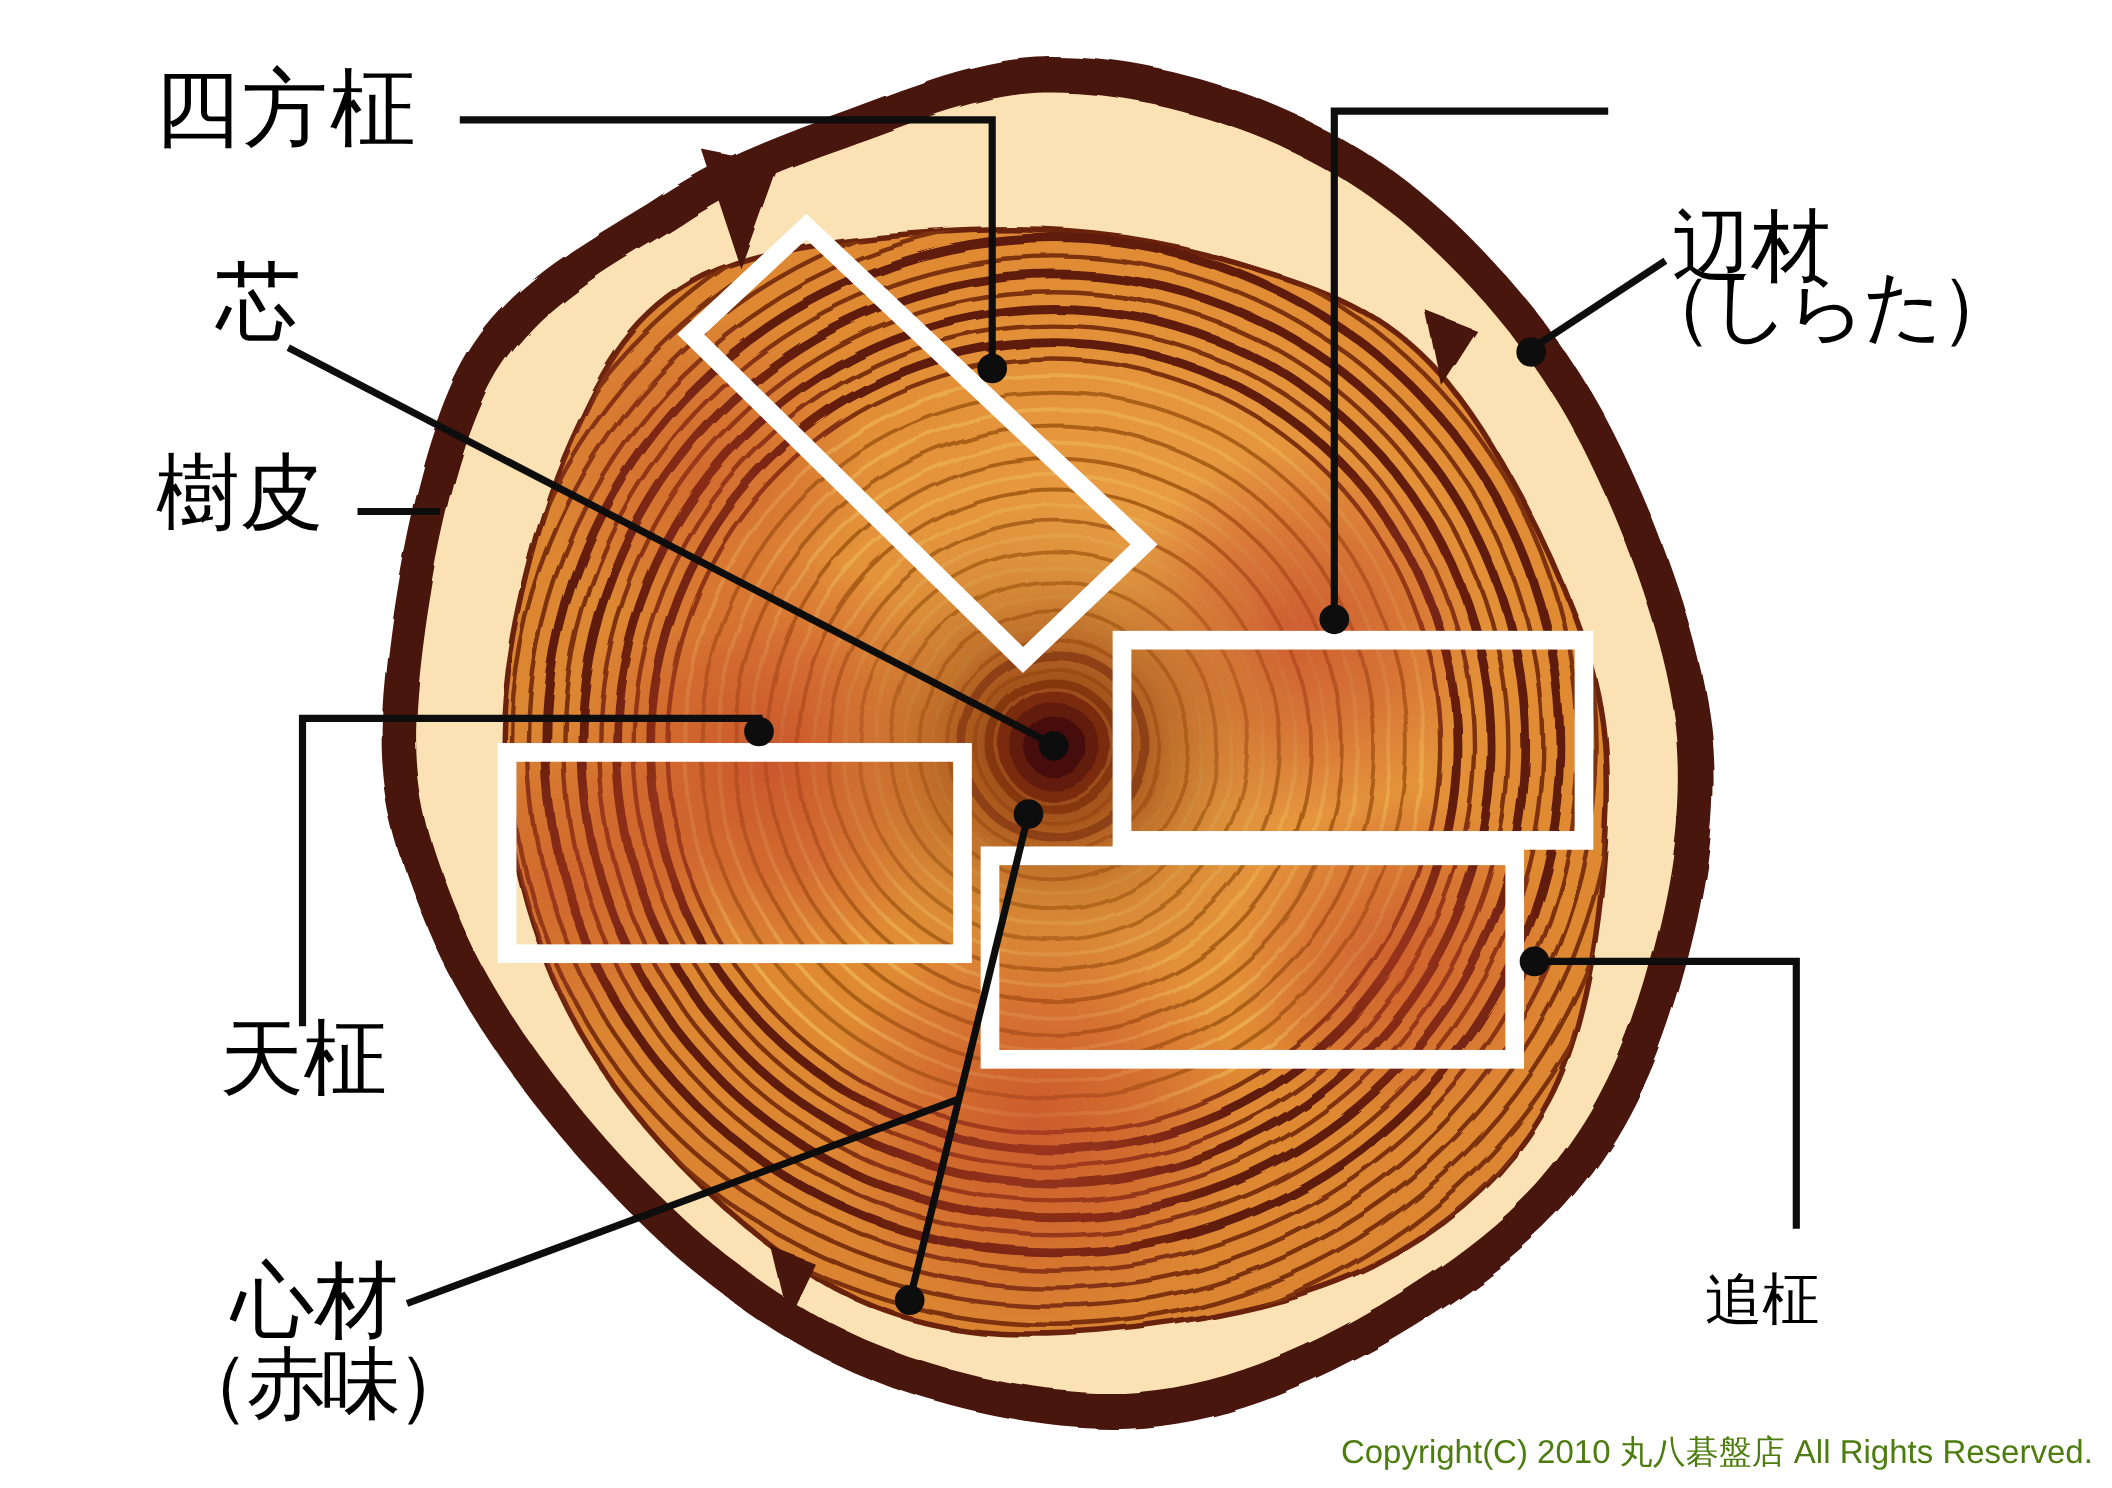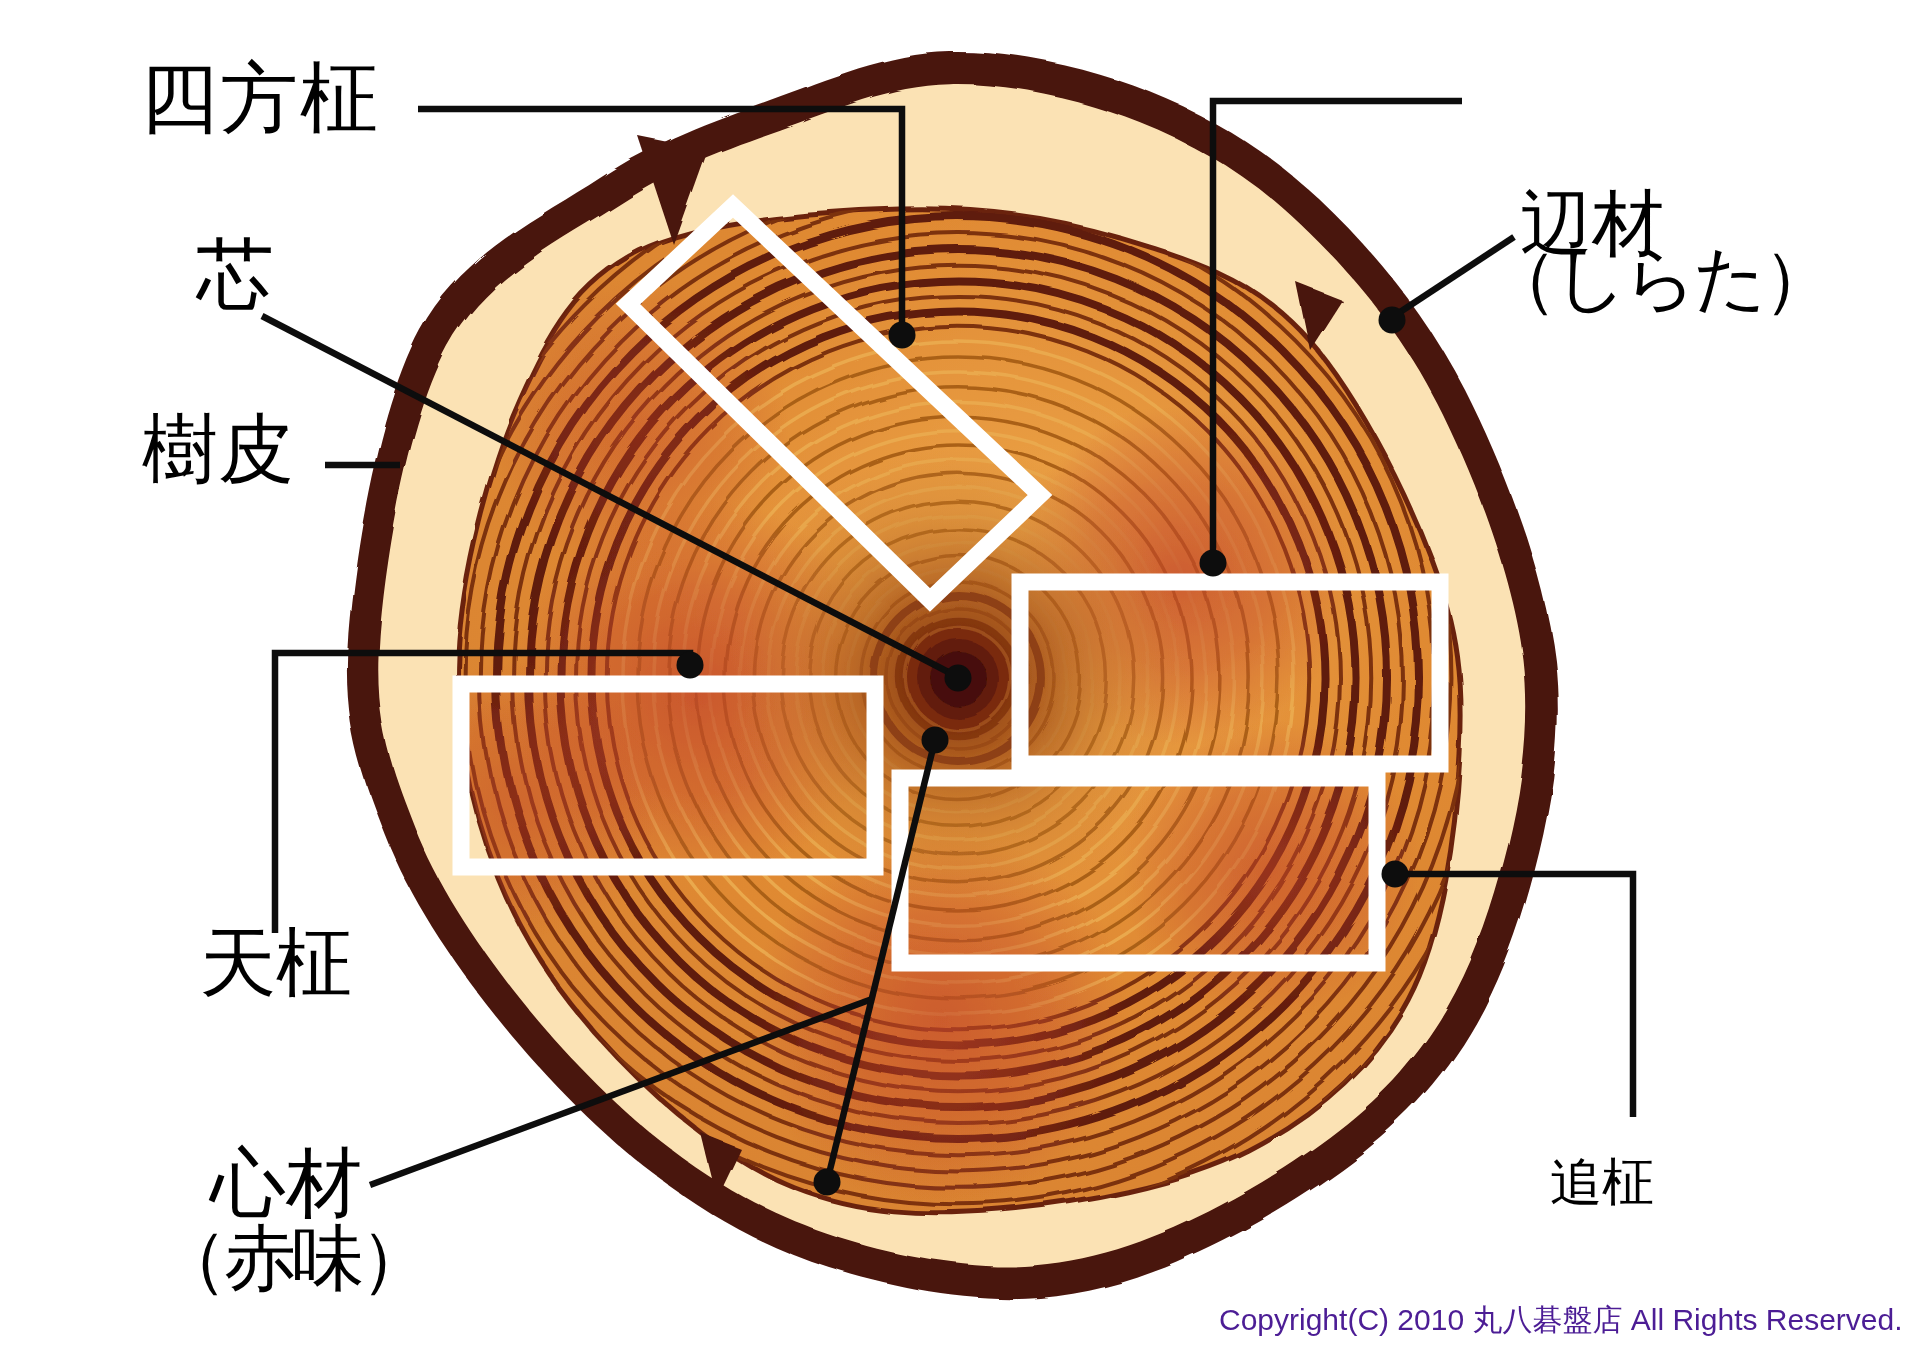--- a/index.html
+++ b/index.html
@@ -10,21 +10,21 @@
   #lbl-shiho  {left:140px; top:58px;   font-size:78px; letter-spacing:2px;}
   #lbl-shin   {left:196px; top:234px;  font-size:78px;}
   #lbl-juhi   {left:142px; top:410px;  font-size:76px;}
   #lbl-tenmasa{left:200px; top:924px;  font-size:76px;text-align:right;}
   #lbl-shinzai{left:210px; top:1144px; font-size:76px;}
   #lbl-akami  {left:156px; top:1222px; font-size:72px; letter-spacing:-4px;}
   #lbl-tenchi {left:1496px;top:62px;   font-size:80px; letter-spacing:2px;}
   #lbl-henzai {left:1520px;top:152px;  font-size:72px;margin-top:35px;}
   #lbl-shirata{left:1486px;top:242px;  font-size:72px; letter-spacing:-4px;}
   #lbl-oimasa {left:1550px;top:1156px; font-size:52px;}
-  #copyright  {position:absolute;left:1219px;top:1300px;font-size:30px;color:#4c1d95;
+  #copyright  {position:absolute;left:1219px;top:1300px;font-size:30px;color:#4d7c0f;
                font-family:"Liberation Sans","DejaVu Sans",sans-serif;white-space:nowrap;}
 </style>
 </head>
 <body>
 
 <div id="stage">
   <svg id="log-svg" width="1920" height="1353" viewBox="0 0 1920 1353">
       <defs>
         <filter id="rough" x="-5%" y="-5%" width="110%" height="110%">
           <feTurbulence type="fractalNoise" baseFrequency="0.013" numOctaves="2" seed="7" result="n"></feTurbulence>

